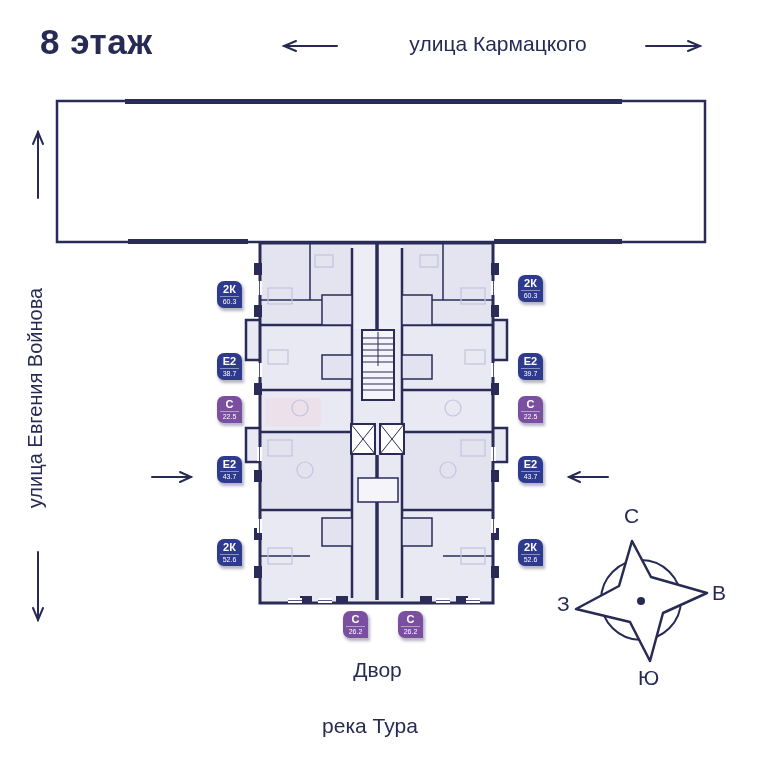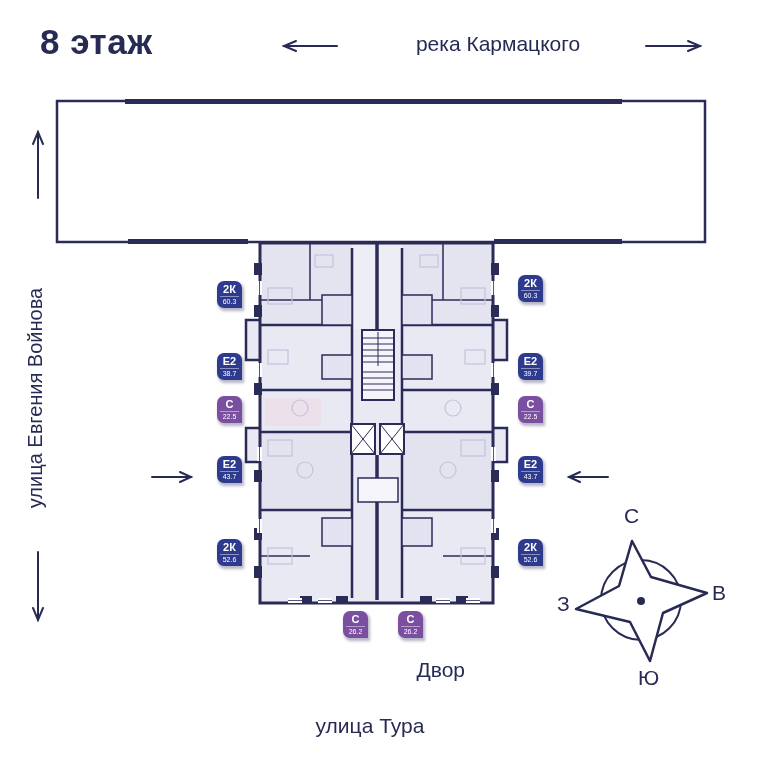--- a/index.html
+++ b/index.html
@@ -14,21 +14,21 @@
   .page-title{
     left:40px;top:22px;font-size:35px;font-weight:800;letter-spacing:.5px;
   }
   .street-top{
     left:378px;top:32px;width:240px;text-align:center;font-size:21px;font-weight:400;
   }
   .street-left{
     left:35px;top:398px;white-space:nowrap;font-size:20px;
     transform:translate(-50%,-50%) rotate(-90deg);
   }
-  .yard-label{left:290px;top:658px;width:175px;text-align:right;font-size:21px;}
+  .yard-label{left:290px;top:658px;width:175px;text-align:center;font-size:21px;}
   .river-label{left:280px;top:714px;width:180px;text-align:center;font-size:21px;}
   .compass-label{font-size:21px;}
   .c-n{left:624px;top:504px;}
   .c-e{left:712px;top:581px;}
   .c-s{left:638px;top:666px;}
   .c-w{left:557px;top:592px;}
 
   .badge{
     position:absolute;width:25px;text-align:center;color:#fff;
     border-radius:7px 7px 0 7px;padding:2px 0 2px 0;cursor:pointer;
@@ -222,24 +222,24 @@
   </g>
 
   <g>
     <circle cx="641" cy="600" r="40" fill="none" stroke="#272b54" stroke-width="2"></circle>
     <path d="M632,541 L651,577 L707,593 L663,613 L650,661 L630,622 L576,609 L619,586 Z" fill="#ffffff" stroke="#272b54" stroke-width="2.5" stroke-linejoin="round"></path>
     <circle cx="641" cy="601" r="4" fill="#272b54"></circle>
   </g>
 </svg>
 
 <div class="abs page-title">8 этаж</div>
-<div class="abs street-top">река Кармацкого</div>
+<div class="abs street-top">улица Кармацкого</div>
 <div class="abs street-left">улица Евгения Войнова</div>
 <div class="abs yard-label">Двор</div>
-<div class="abs river-label">улица Тура</div>
+<div class="abs river-label">река Тура</div>
 
 <div class="abs compass-label c-n">С</div>
 <div class="abs compass-label c-e">В</div>
 <div class="abs compass-label c-s">Ю</div>
 <div class="abs compass-label c-w">З</div>
 
 <div class="badge navy bL1">
   <div class="t">2К</div>
     <div class="sep"></div>
   <div class="a">60.3</div>

